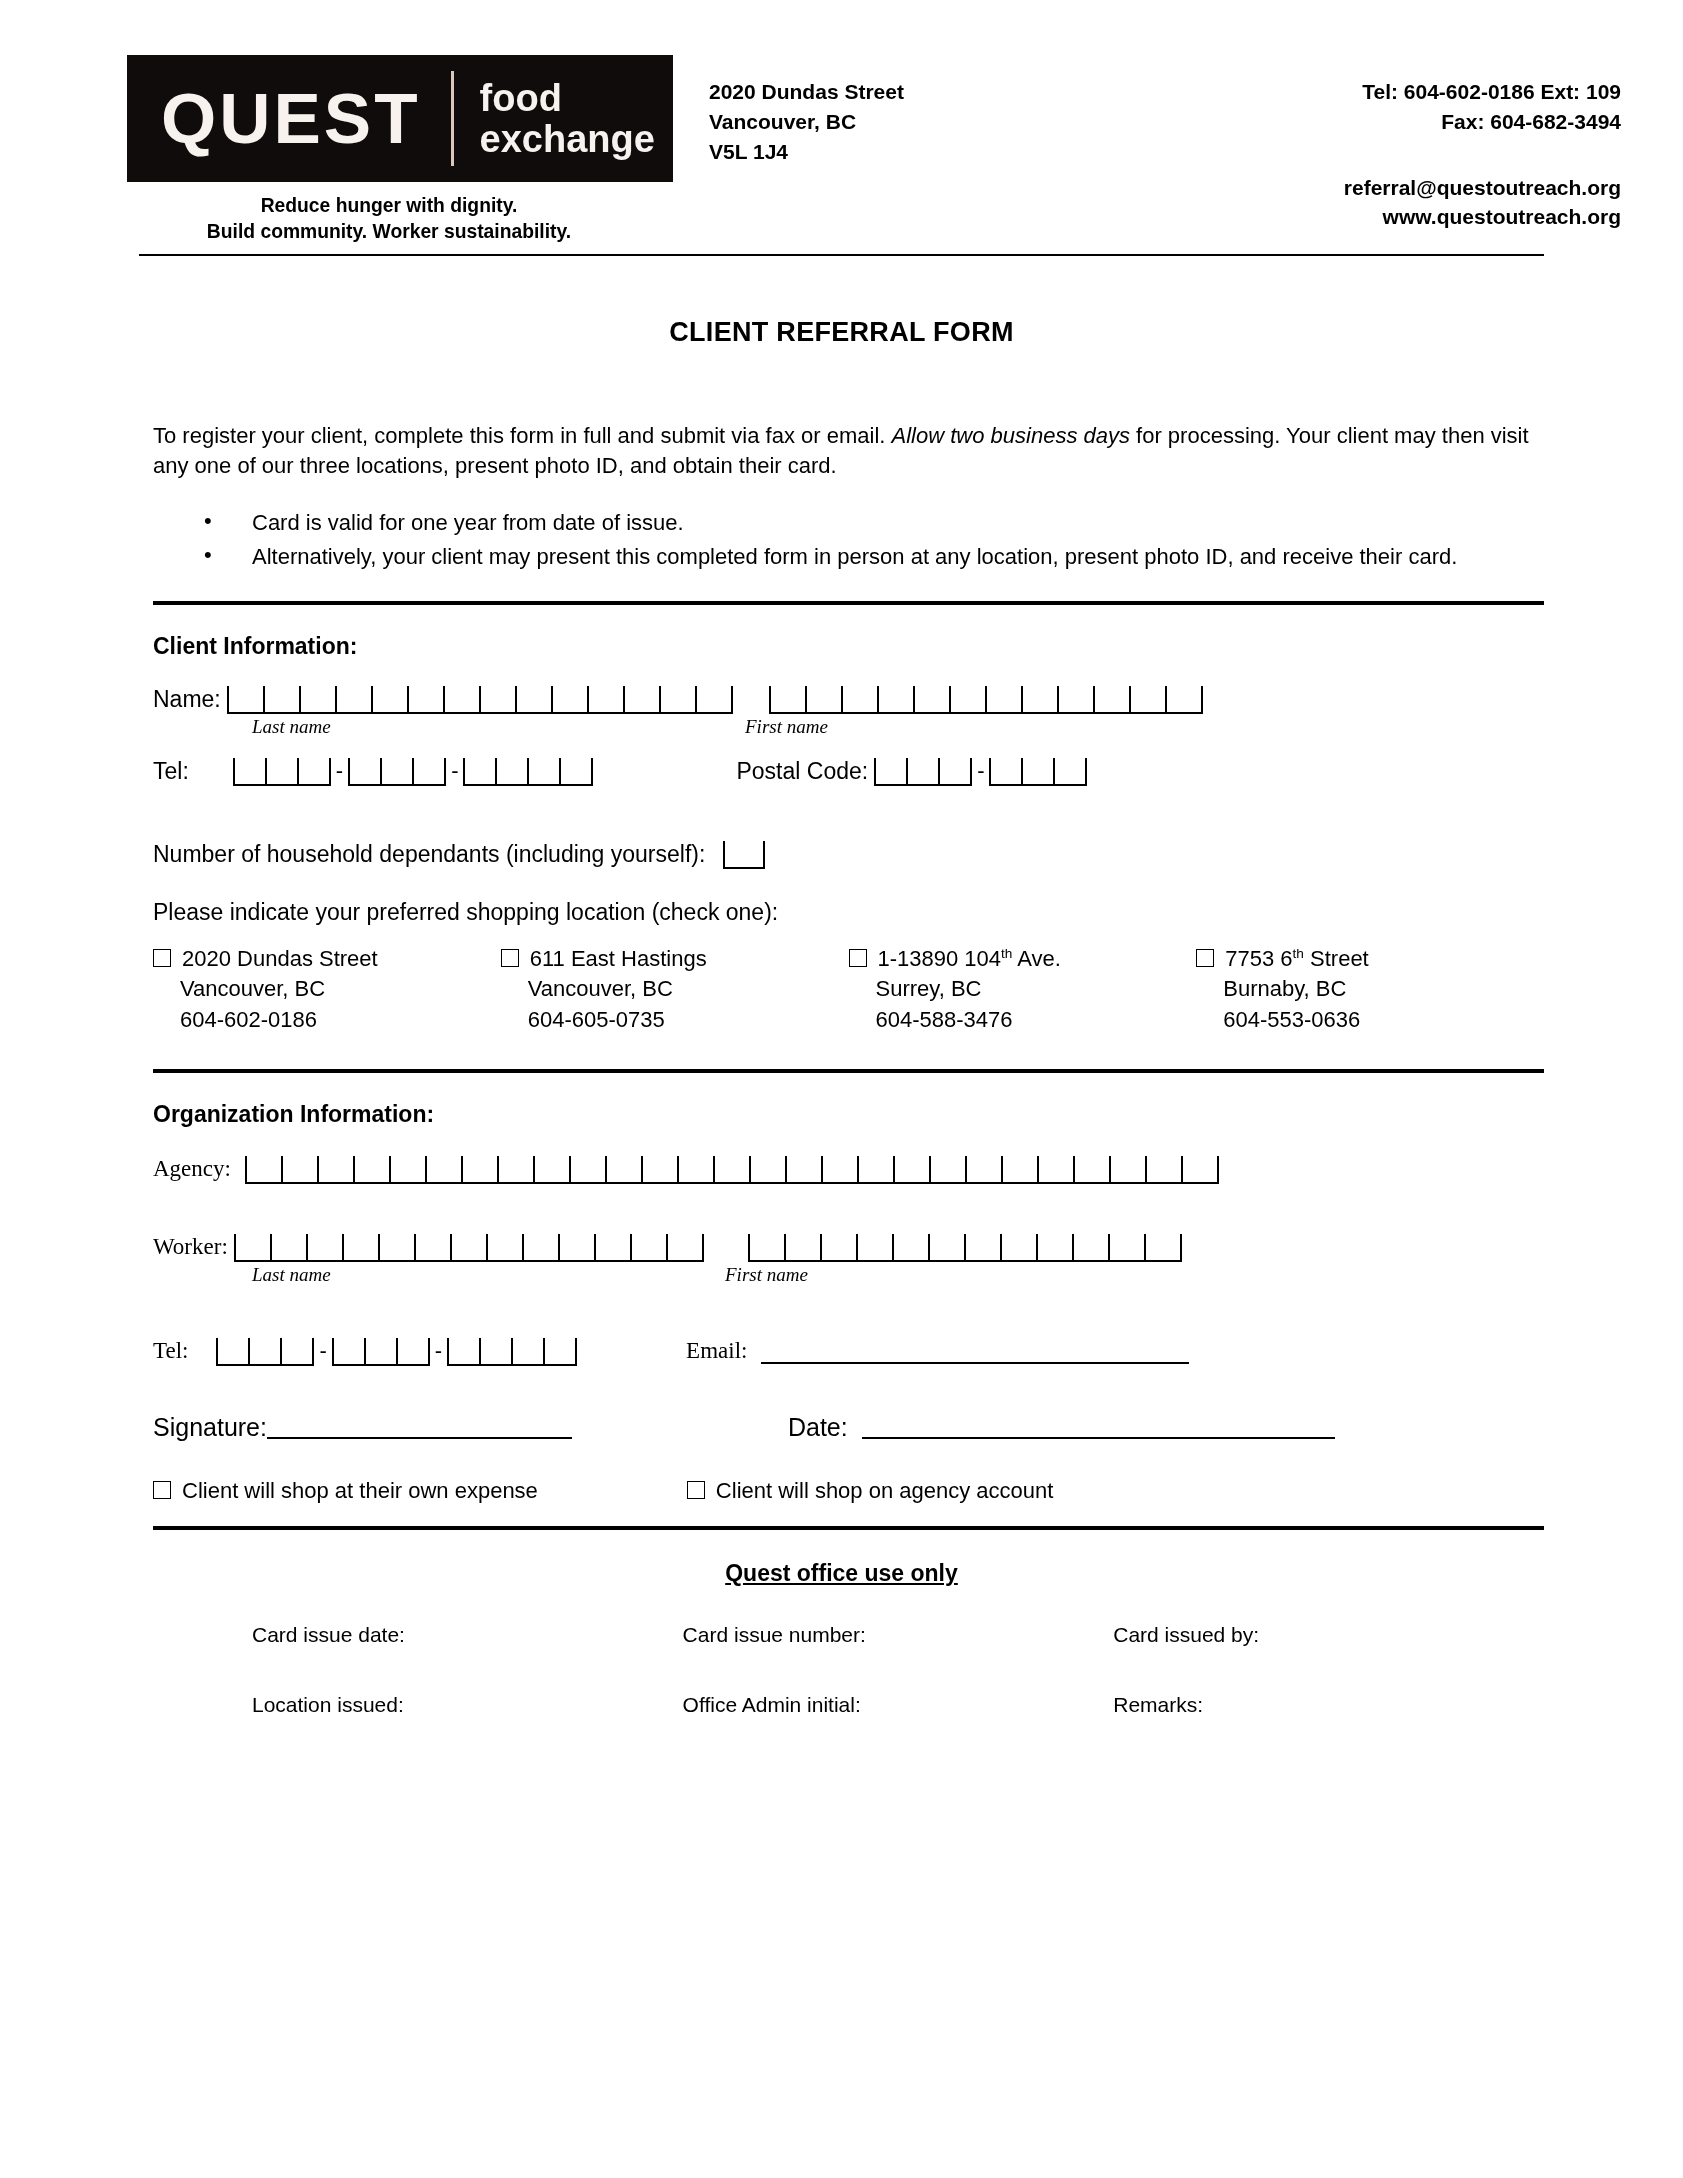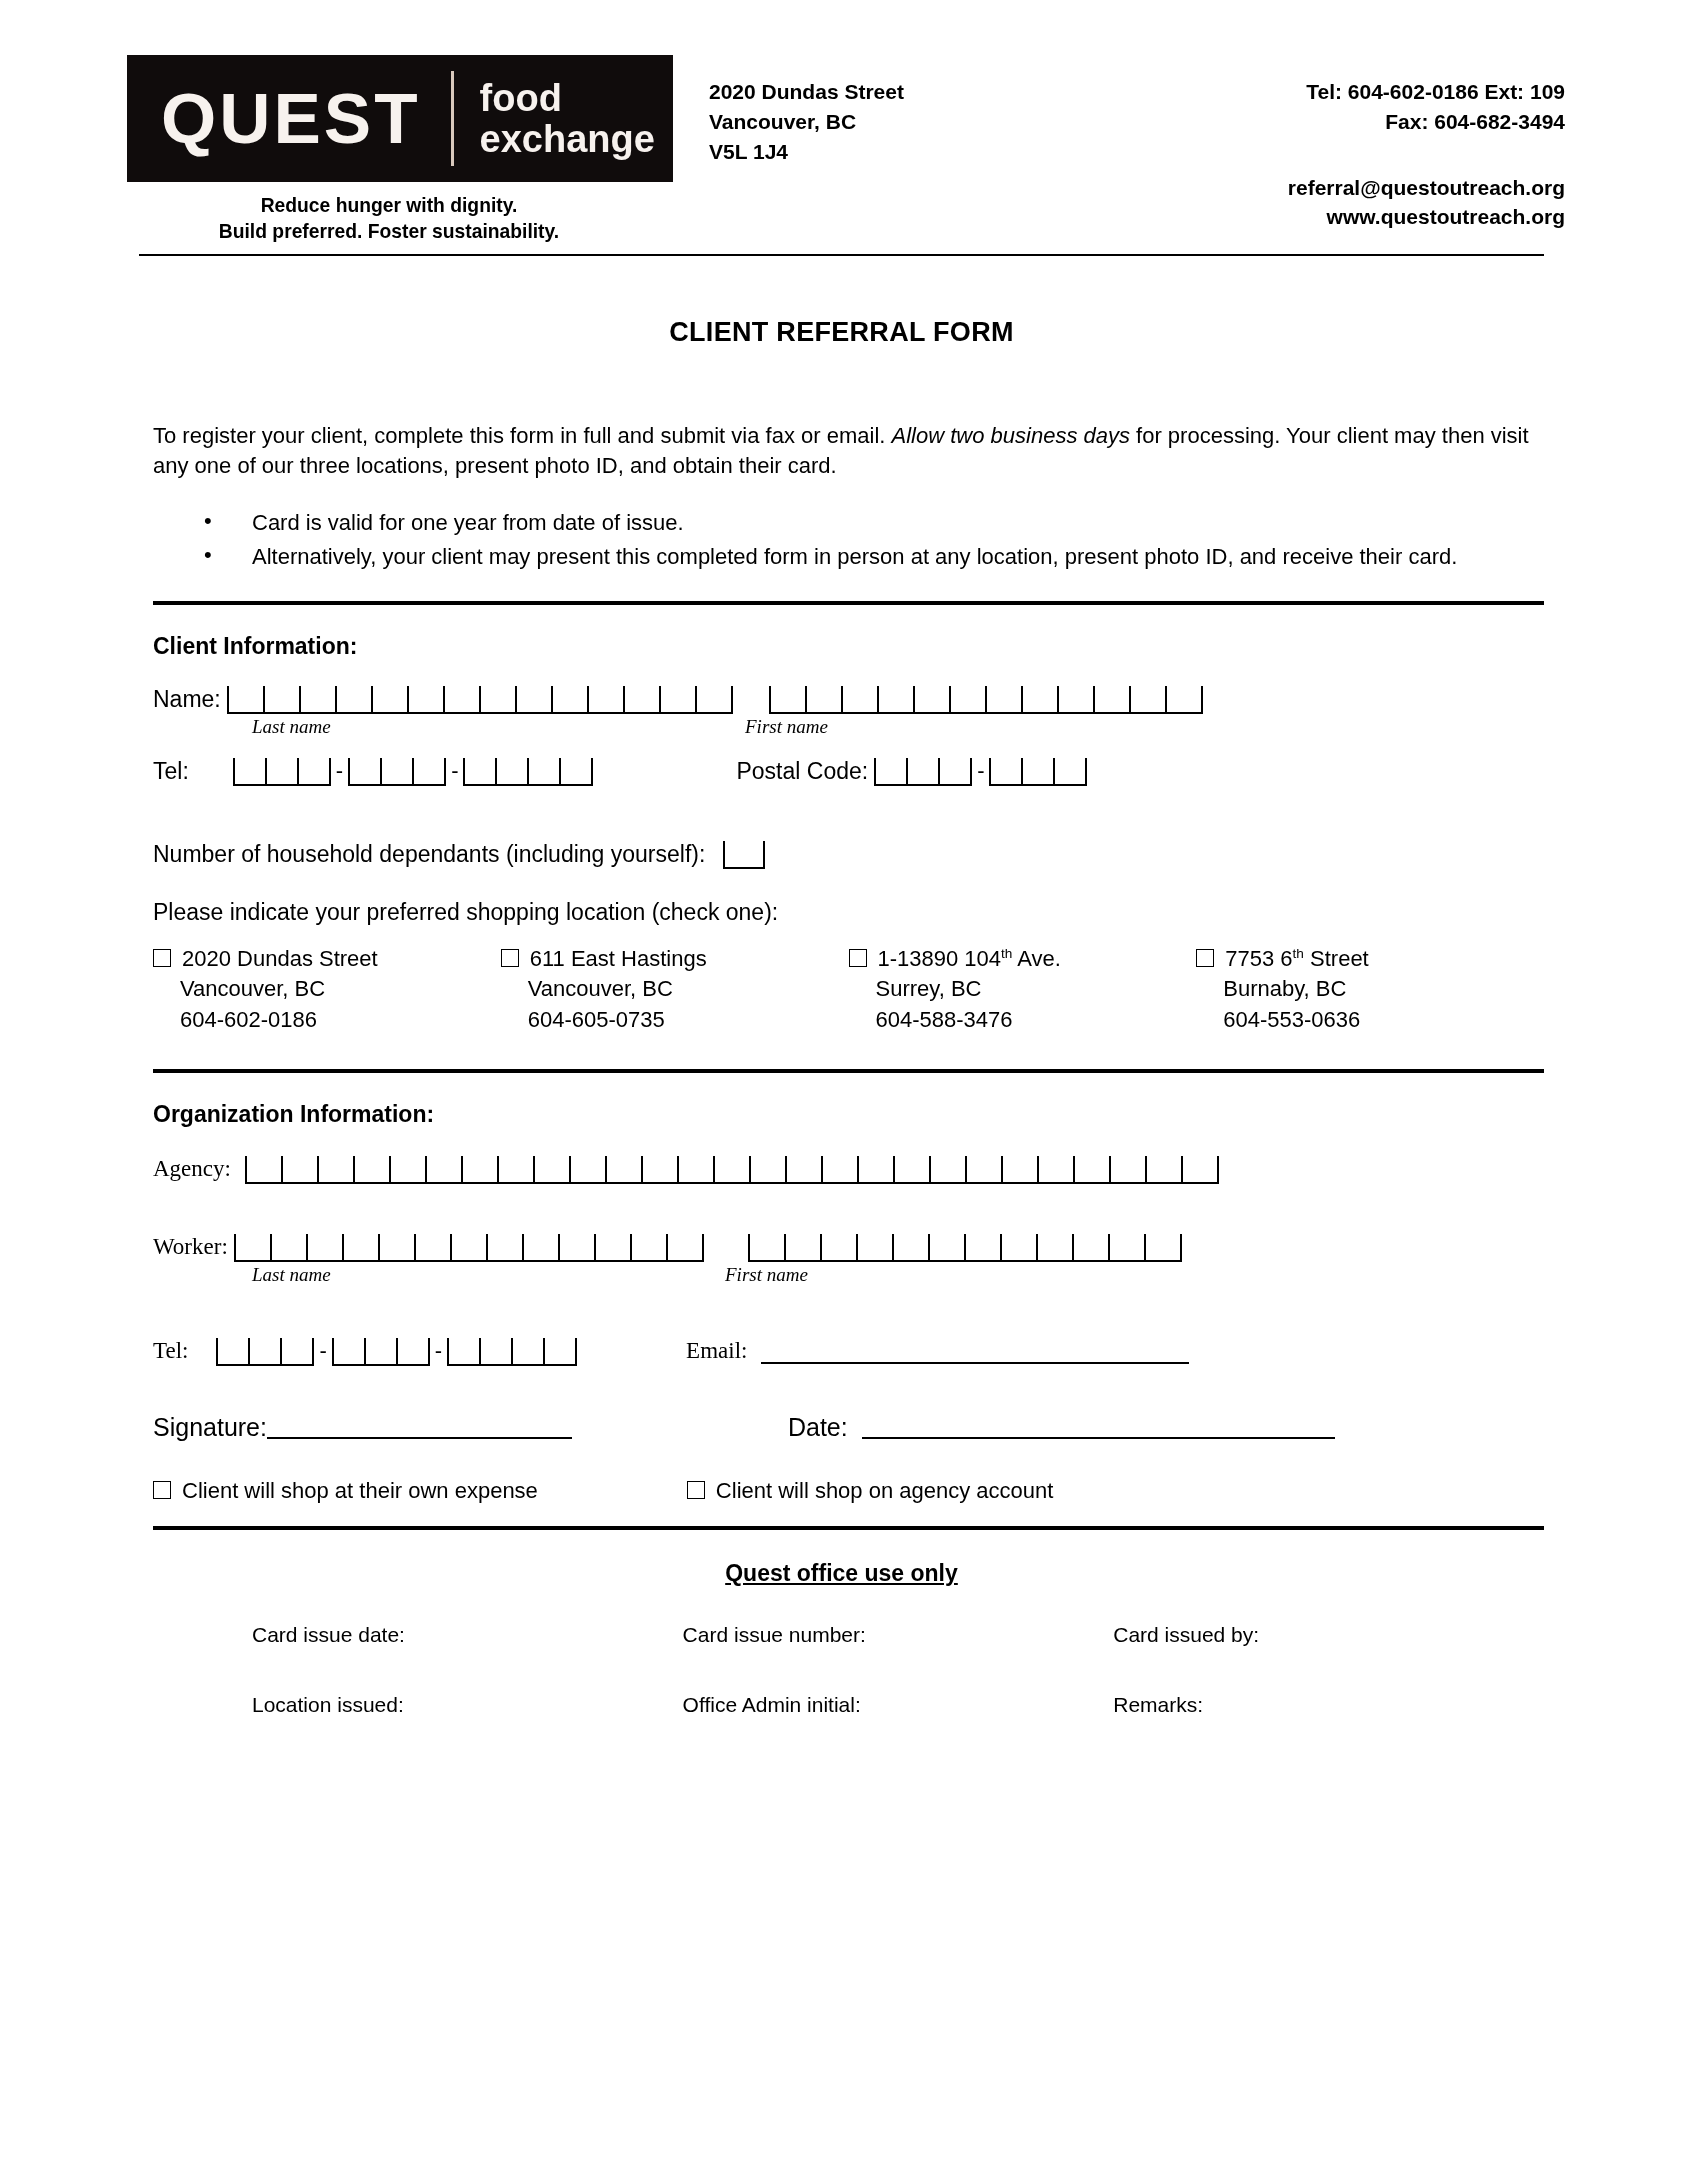--- a/index.html
+++ b/index.html
@@ -20,21 +20,21 @@
     width: 1683px;
     height: 2178px;
     padding: 0;
     box-sizing: border-box;
   }
 
   
   .header {
     display: flex;
     align-items: flex-start;
-    padding: 55px 118px 0 127px;
+    padding: 55px 62px 0 127px;
   }
   .logo-col {
     width: 554px;
     flex: 0 0 554px;
   }
   .logo-box {
     background: #100c0c;
     width: 546px;
     height: 127px;
     display: flex;
@@ -245,21 +245,21 @@
       <div class="logo-box">
         <span class="logo-quest">QUEST</span>
         <span class="logo-divider"></span>
         <span>
           <div class="logo-sub">food</div>
           <div class="logo-sub">exchange</div>
         </span>
       </div>
       <div class="tagline">
         <div>Reduce hunger with dignity.</div>
-        <div>Build preferred. Foster sustainability.</div>
+        <div>Build community. Worker sustainability.</div>
       </div>
     </div>
 
     <div class="addr-col">
       <div>2020 Dundas Street</div>
       <div>Vancouver, BC</div>
       <div>V5L 1J4</div>
     </div>
 
     <div class="contact-col">

